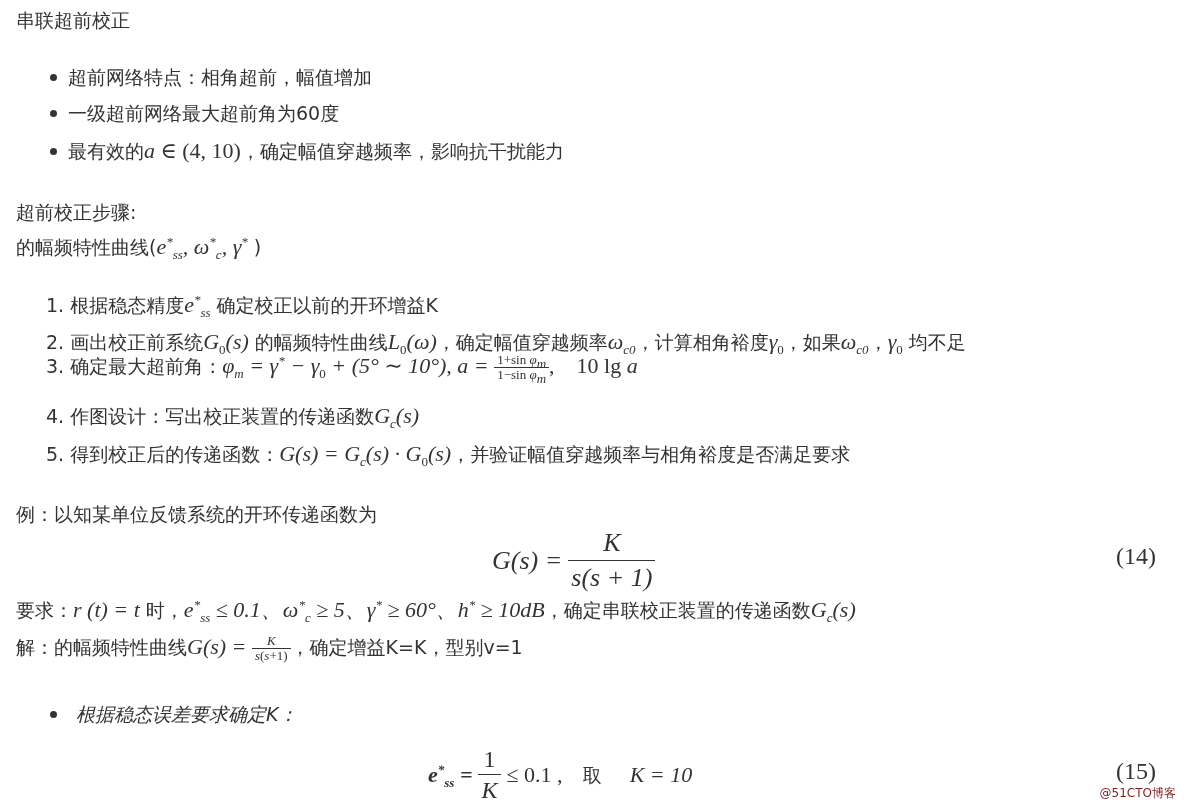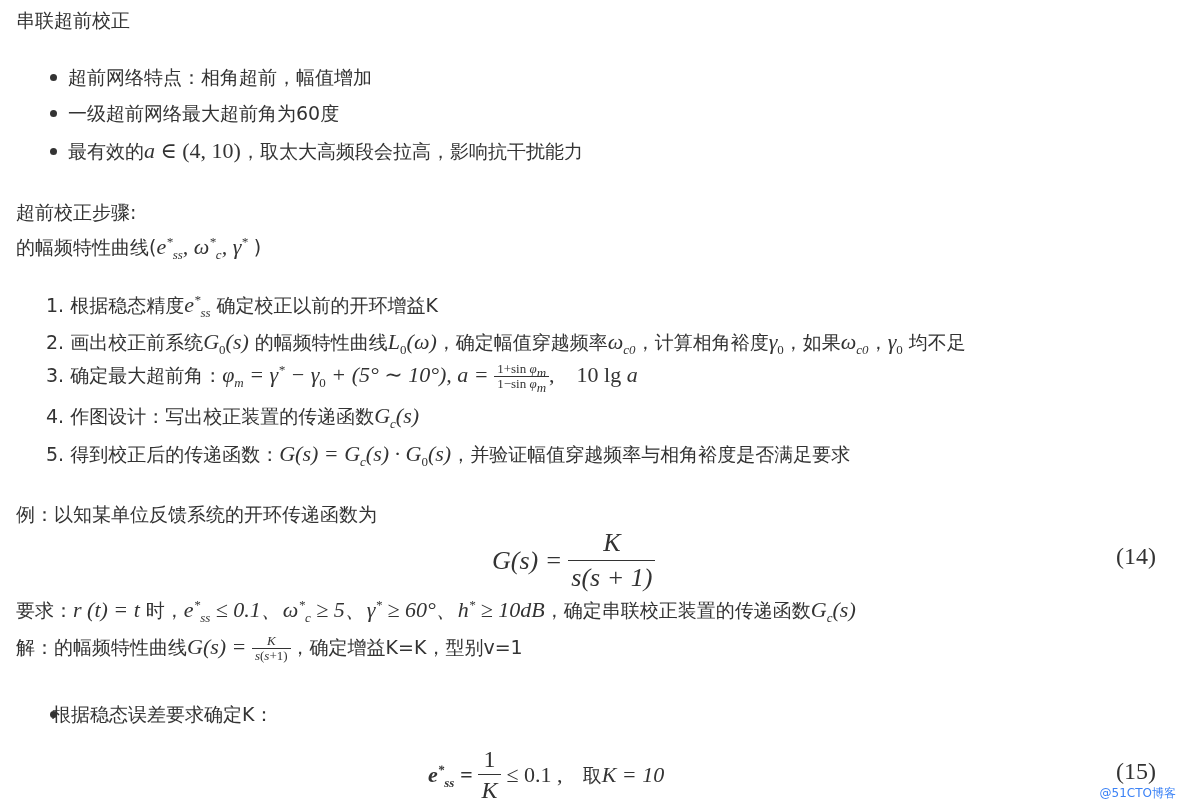--- a/index.html
+++ b/index.html
@@ -14,54 +14,54 @@
   .m { font-family: "Liberation Serif", "DejaVu Serif", serif; font-size: 22px; text-align: right; }
   .mi { font-family: "Liberation Serif", "DejaVu Serif", serif; font-style: italic; font-size: 22px; }
   sub, sup { font-size: 13px; line-height: 0; }
   .bullet { position: absolute; left: 50px; width: 7px; height: 7px; border-radius: 50%; background: #333; }
   .frac { display: inline-block; vertical-align: middle; text-align: center; font-family: "Liberation Serif", serif; }
   .frac .num { display: block; border-bottom: 1px solid #333; padding: 0 3px; }
   .frac .den { display: block; padding: 0 3px; }
   .frac.small { font-size: 13px; line-height: 14px; }
   .frac.big { font-size: 26px; line-height: 34px; }
   .eqno { position: absolute; right: 28px; font-family: "Liberation Serif", serif; font-size: 24px; }
-  .watermark { position: absolute; right: 8px; bottom: 2px; font-size: 12px; color: #3b82f6; }
+  .watermark { position: absolute; right: 8px; bottom: 2px; font-size: 12px; color: #7f1d1d; }
 </style>
 </head>
 <body>
 
 <div class="line" style="left:16px; top:6px;">串联超前校正</div>
 
 <div class="bullet" style="top:74px;"></div>
 <div class="line" style="left:68px; top:63px;">超前网络特点：相角超前，幅值增加</div>
 
 <div class="bullet" style="top:110px;"></div>
 <div class="line" style="left:68px; top:99px;">一级超前网络最大超前角为60度</div>
 
 <div class="bullet" style="top:148px;"></div>
 <div class="line" style="left:68px; top:137px;">
-  <span>最有效的</span><span class="mi">a</span><span class="m"> ∈ (4, 10)</span><span>，取太大高频段会拉高，影响抗干扰能力</span>
+  <span>最有效的</span><span class="mi">a</span><span class="m"> ∈ (4, 10)</span><span>，确定幅值穿越频率，影响抗干扰能力</span>
 </div>
 
 <div class="line" style="left:16px; top:198px;">超前校正步骤:</div>
 <div class="line" style="left:16px; top:233px;">
   <span>的幅频特性曲线(</span><span class="mi">e<sup>*</sup><sub>ss</sub>, ω<sup>*</sup><sub>c</sub>, γ<sup>*</sup></span><span> )</span>
 </div>
 
 <div class="line" style="left:46px; top:291px;">
   <span>1.</span>
   <span>根据稳态精度</span><span class="mi">e<sup>*</sup><sub>ss</sub></span><span> 确定校正以前的开环增益K</span>
 </div>
 
 <div class="line" style="left:46px; top:328px;">
   <span>2.</span>
   <span>画出校正前系统</span><span class="mi">G<sub style="font-style:normal">0</sub><span class="m">(</span>s<span class="m">)</span></span><span> 的幅频特性曲线</span><span class="mi">L<sub style="font-style:normal">0</sub><span class="m">(</span>ω<span class="m">)</span></span><span>，确定幅值穿越频率</span><span class="mi">ω<sub>c0</sub></span><span>，计算相角裕度</span><span class="mi">γ<sub style="font-style:normal">0</sub></span><span>，如果</span><span class="mi">ω<sub>c0</sub></span><span>，</span><span class="mi">γ<sub style="font-style:normal">0</sub></span><span> 均不足</span>
 </div>
 
-<div class="line" style="left:46px; top:361px;">
+<div class="line" style="left:46px; top:352px;">
   <span>3.</span>
   <span>确定最大超前角：</span><span class="mi">φ<sub>m</sub> <span class="m">=</span> γ<sup>*</sup> <span class="m">−</span> γ<sub style="font-style:normal">0</sub> <span class="m">+ (5° ∼ 10°),</span> a <span class="m">=</span> </span><span class="frac small"><span class="num">1+sin <i>φ<sub>m</sub></i></span><span class="den">1−sin <i>φ<sub>m</sub></i></span></span><span class="m">,&nbsp;&nbsp;&nbsp;&nbsp;10 lg <i>a</i></span>
 </div>
 
 <div class="line" style="left:46px; top:402px;">
   <span>4.</span>
   <span>作图设计：写出校正装置的传递函数</span><span class="mi">G<sub>c</sub><span class="m">(</span>s<span class="m">)</span></span>
 </div>
 
 <div class="line" style="left:46px; top:440px;">
@@ -79,23 +79,23 @@
 
 <div class="line" style="left:16px; top:596px;">
   <span>要求：</span><span class="mi">r <span class="m">(</span>t<span class="m">) =</span> t</span><span> 时，</span><span class="mi">e<sup>*</sup><sub>ss</sub> <span class="m">≤ 0.1、</span>ω<sup>*</sup><sub>c</sub> <span class="m">≥ 5、</span>γ<sup>*</sup> <span class="m">≥ 60°、</span>h<sup>*</sup> <span class="m">≥ 10</span>dB</span><span>，确定串联校正装置的传递函数</span><span class="mi">G<sub>c</sub><span class="m">(</span>s<span class="m">)</span></span>
 </div>
 
 <div class="line" style="left:16px; top:633px;">
   <span>解：的幅频特性曲线</span><span class="mi">G<span class="m">(</span>s<span class="m">) = </span></span><span class="frac small"><span class="num"><i>K</i></span><span class="den"><i>s</i>(<i>s</i>+1)</span></span><span>，确定增益K=K，型别v=1</span>
 </div>
 
 <div class="bullet" style="top:711px;"></div>
-<div class="line" style="left:52px; top:700px;">根据稳态误差要求确定K：</div>
+<div class="line" style="left:76px; top:700px;font-style:italic;">根据稳态误差要求确定K：</div>
 
 <div class="line" style="left:428px; top:744px; line-height:30px;">
   <span class="mi" style="vertical-align:middle;font-weight:bold;">e<sup>*</sup><sub>ss</sub> <span class="m">=</span></span>
   <span class="frac big" style="font-size:24px; line-height:30px;"><span class="num">1</span><span class="den mi" style="font-size:24px">K</span></span>
   <span class="m" style="vertical-align:middle;">≤ 0.1 ,</span>
-  <span style="vertical-align:middle; margin-left:14px;">取</span><span class="mi" style="vertical-align:middle;">K <span class="m">= 10</span></span>
+  <span style="vertical-align:middle; margin-left:14px;">取</span><span class="mi" style="vertical-align:middle;margin-left:28px;">K <span class="m">= 10</span></span>
 </div>
 <div class="eqno" style="top:758px;">(15)</div>
 
 <div class="watermark">@51CTO博客</div>
 
 </body></html>

